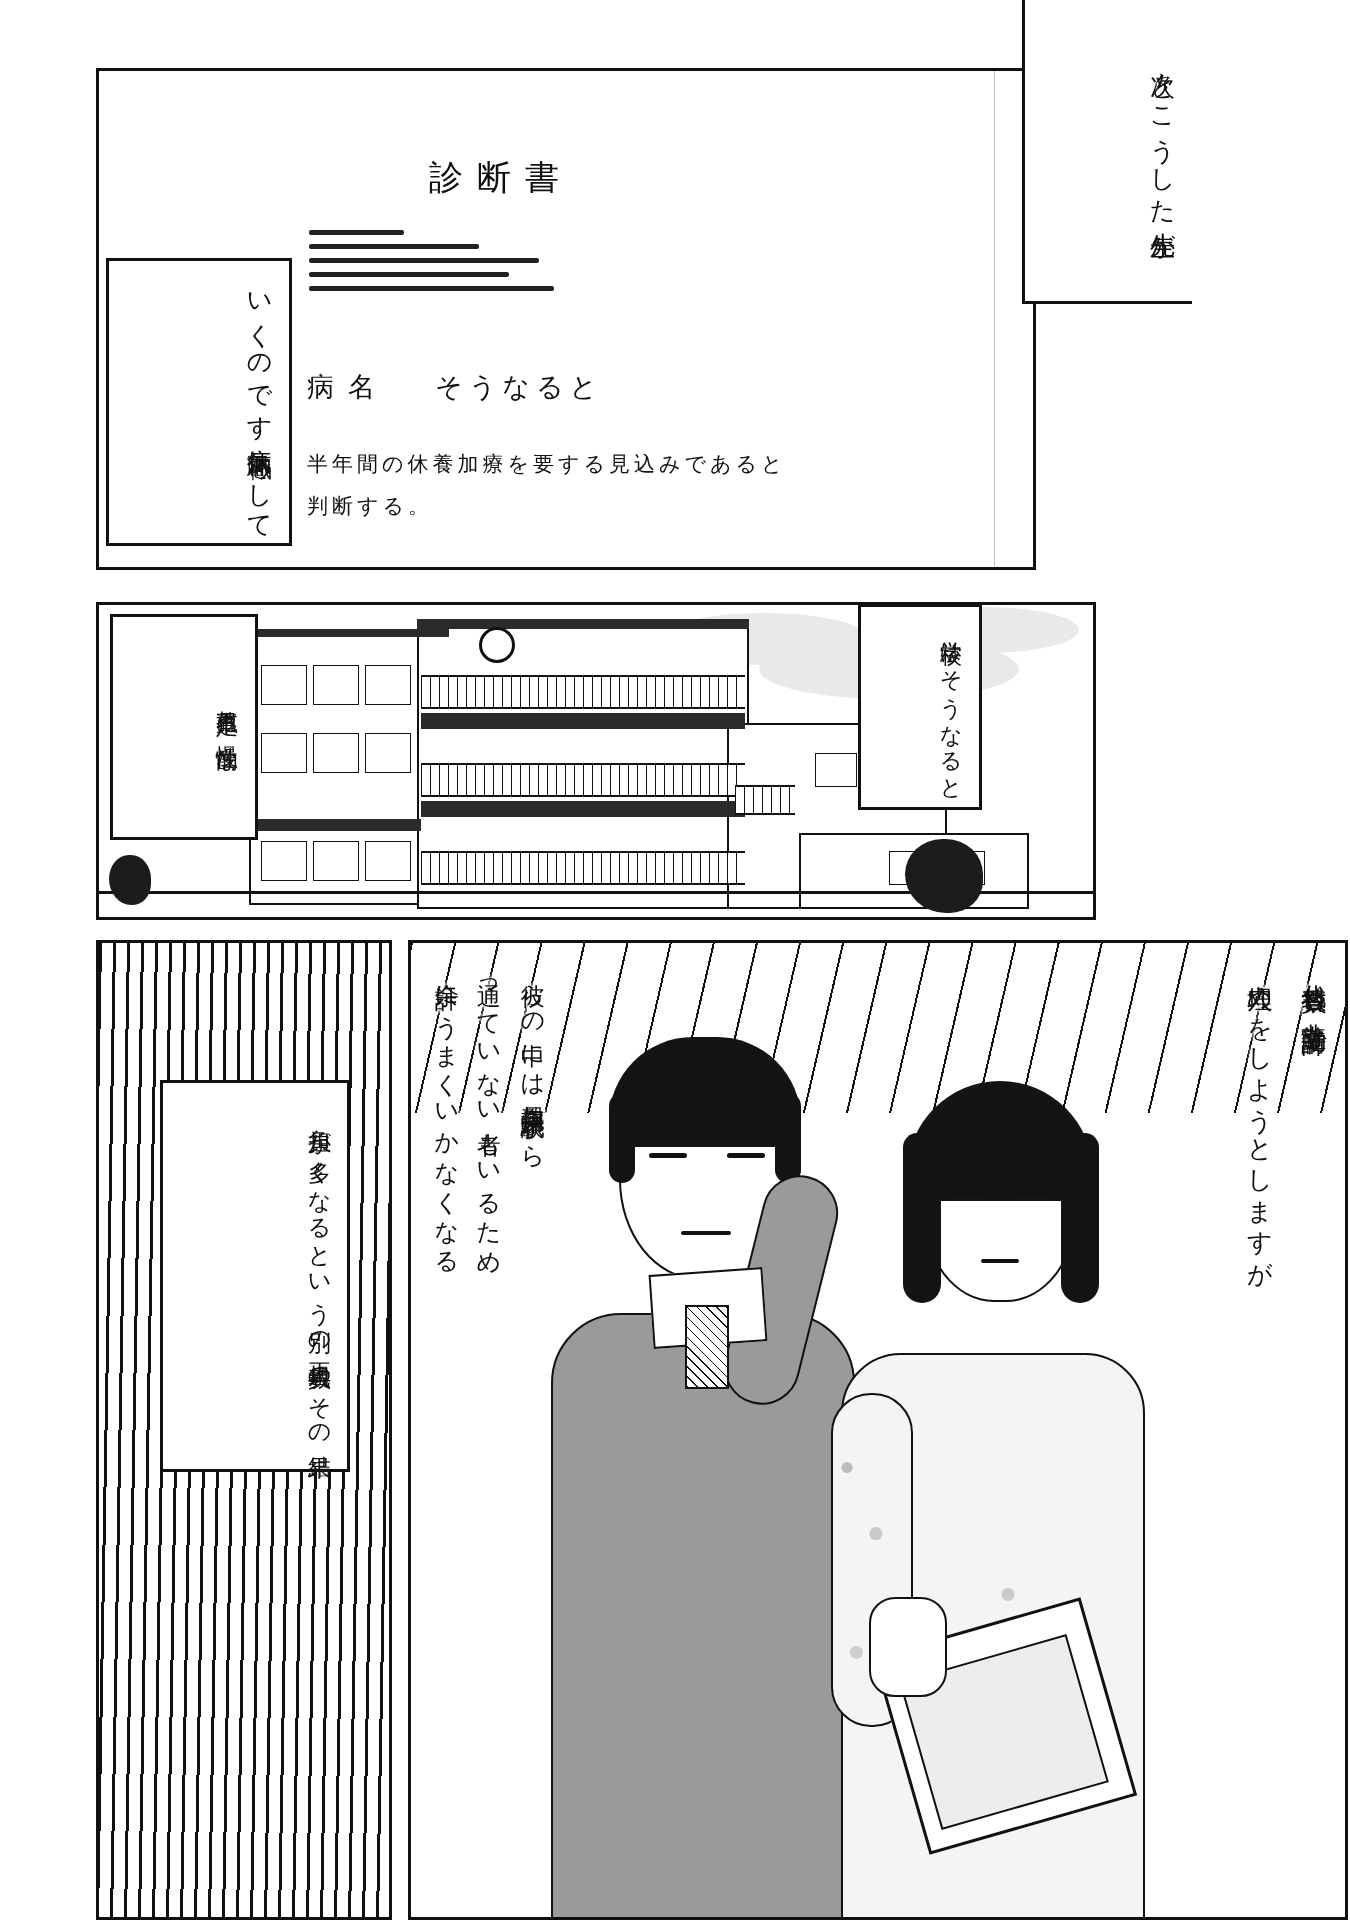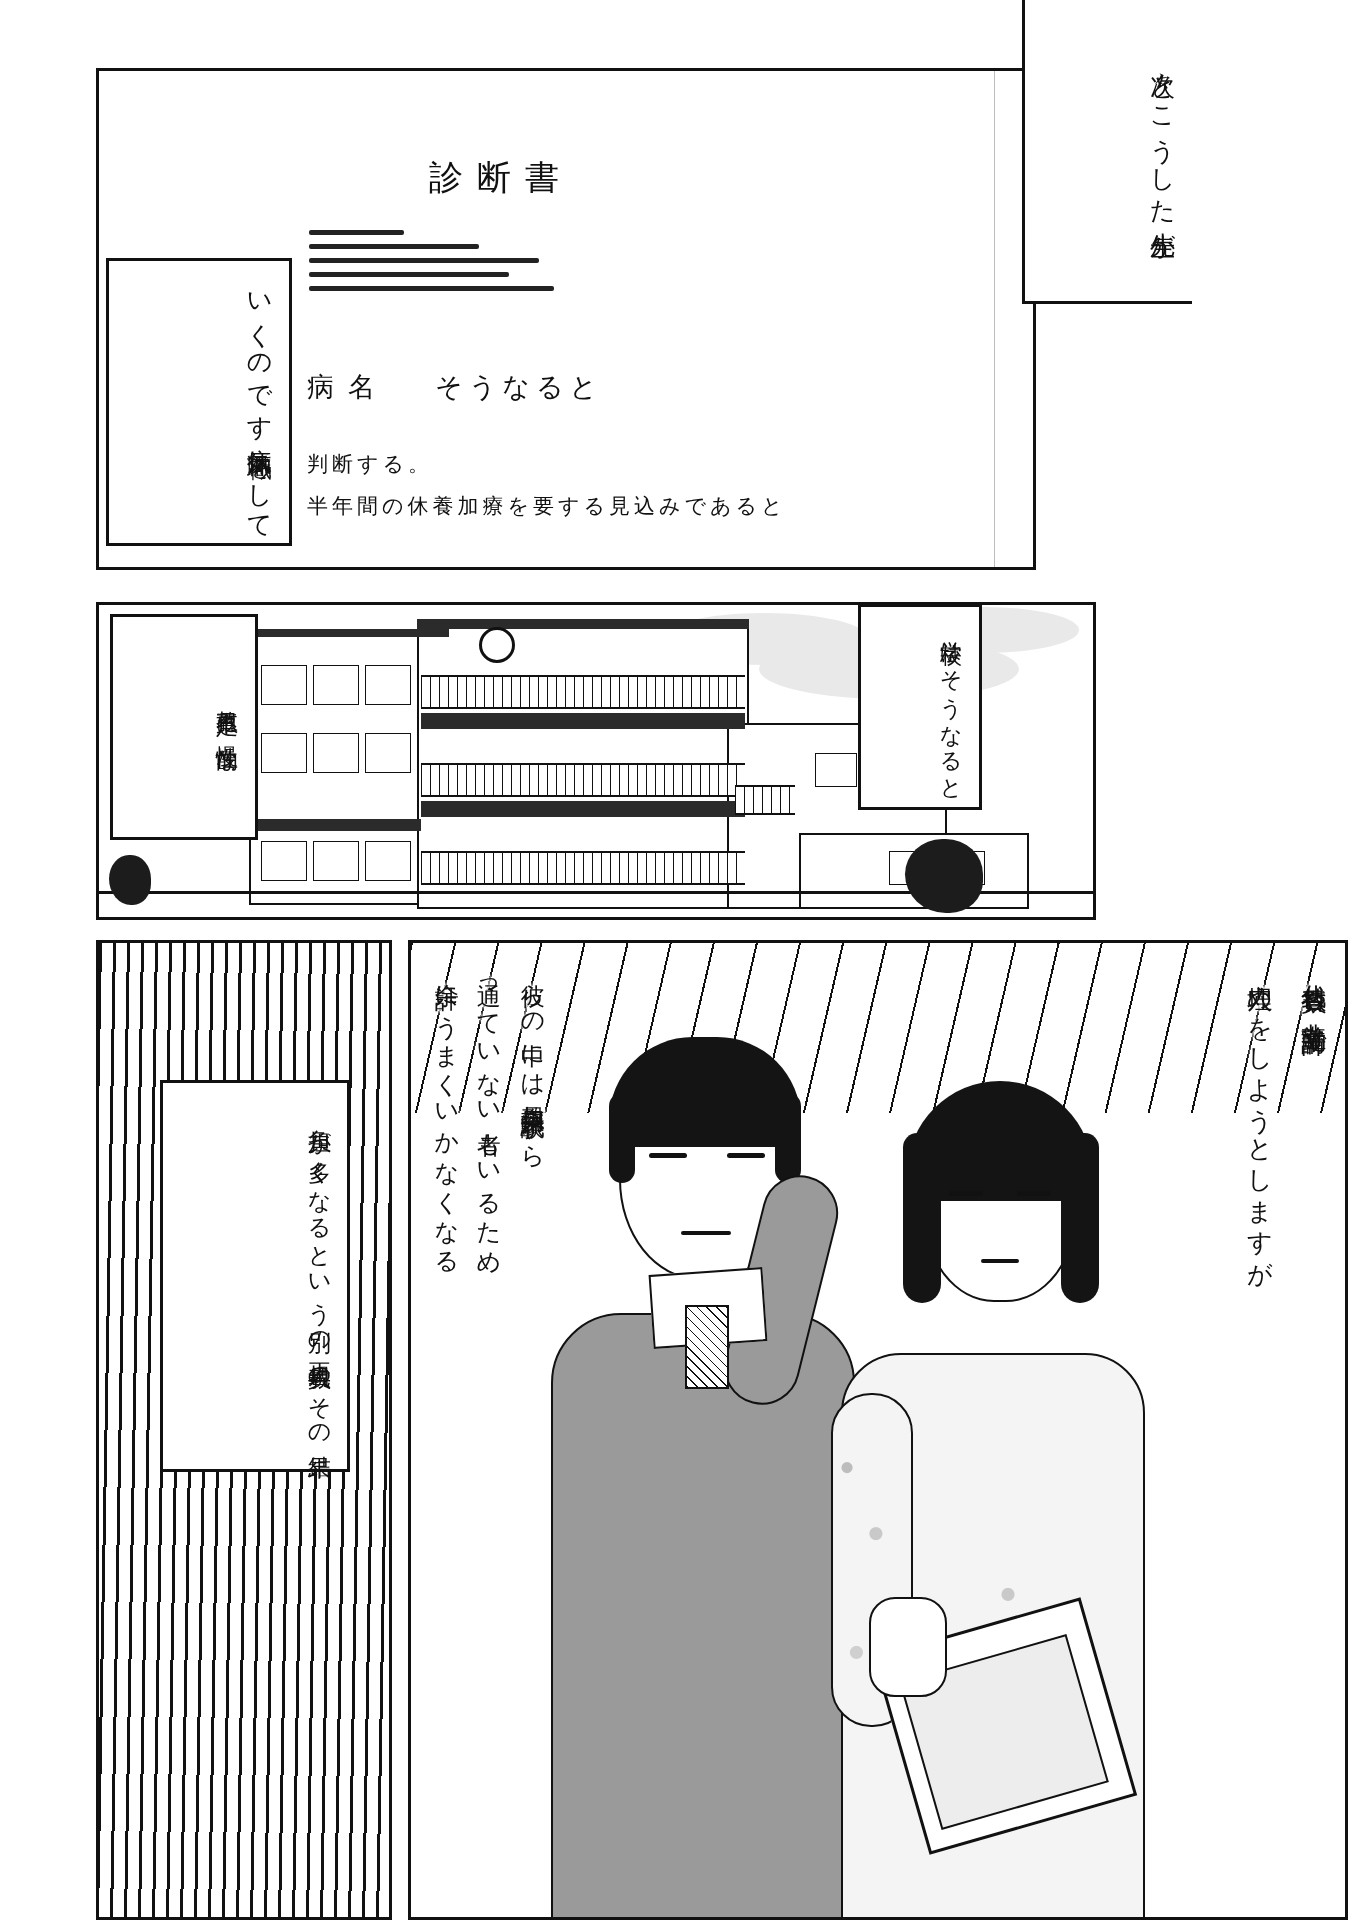--- a/index.html
+++ b/index.html
@@ -101,22 +101,22 @@
         <i></i>
         <i></i>
         <i></i>
     </div>
 
     <div id="doc-disease">
       <span class="label">病名</span><span>そうなると</span>
     </div>
 
     <div id="doc-body">
+      <div>半年間の休養加療を要する見込みであると</div>
       <div>判断する。</div>
-      <div>半年間の休養加療を要する見込みであると</div>
     </div>
   </div>
 
   <div class="vbox" id="tr-box">
     <div class="vtext" style="font-size:25px;margin-left:4px;">次々と</div>
     <div class="vtext" style="font-size:25px;margin-left:12px;">こうした先生が</div>
   </div>
 
   <div class="vbox" id="doc-note">
     <div class="vtext" style="font-size:25px;margin-left:6px;">いくのです</div>

